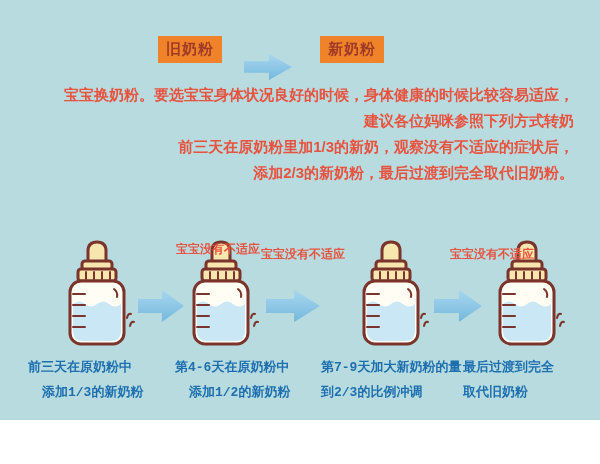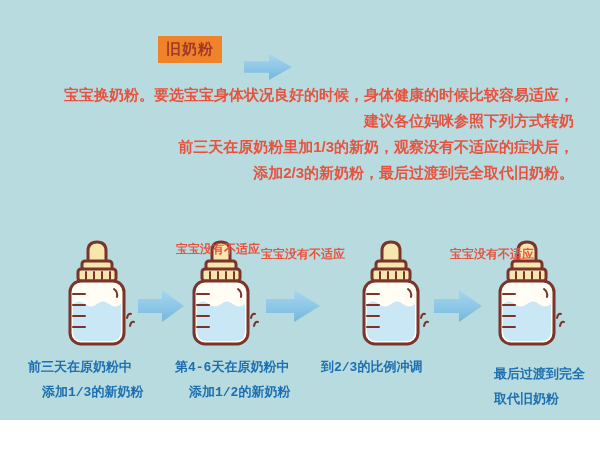--- a/index.html
+++ b/index.html
@@ -65,30 +65,31 @@
   .caption{
     position:absolute;top:355px;
     color:var(--caption-text,#1d6fb0);
     font-size:13px;font-weight:bold;line-height:25px;
     white-space:nowrap;
     font-family:Liberation Mono, monospace;
   }
   .caption.c1{left:28px;}
   .caption.c2{left:175px;}
   .caption.c3{left:321px;}
-  .caption.c4{left:494px;margin-top:7px;}
+  .caption.c4{left:463px;}
   .cap-line.indent{margin-left:14px;}
 </style>
 </head>
 <body>
 
 <div class="stage">
 
   <div class="hdr-label old">旧奶粉</div>
   <div class="arrow hdr-arrow"></div>
+  <div class="hdr-label new">新奶粉</div>
 
   <div class="intro">
     <div class="intro-line">宝宝换奶粉。要选宝宝身体状况良好的时候，身体健康的时候比较容易适应，</div>
     <div class="intro-line">建议各位妈咪参照下列方式转奶</div>
     <div class="intro-line">前三天在原奶粉里加1/3的新奶，观察没有不适应的症状后，</div>
     <div class="intro-line">添加2/3的新奶粉，最后过渡到完全取代旧奶粉。</div>
   </div>
 
   <div class="note n1">宝宝没有不适应</div>
   <div class="note n2">宝宝没有不适应</div>
@@ -155,20 +156,21 @@
 
   <div class="caption c1">
     <div class="cap-line">前三天在原奶粉中</div>
     <div class="cap-line indent">添加1/3的新奶粉</div>
   </div>
   <div class="caption c2">
     <div class="cap-line">第4-6天在原奶粉中</div>
     <div class="cap-line indent">添加1/2的新奶粉</div>
   </div>
   <div class="caption c3">
+    <div class="cap-line">第7-9天加大新奶粉的量</div>
     <div class="cap-line">到2/3的比例冲调</div>
   </div>
   <div class="caption c4">
     <div class="cap-line">最后过渡到完全</div>
     <div class="cap-line">取代旧奶粉</div>
   </div>
 
 </div>
 
 </body></html>

